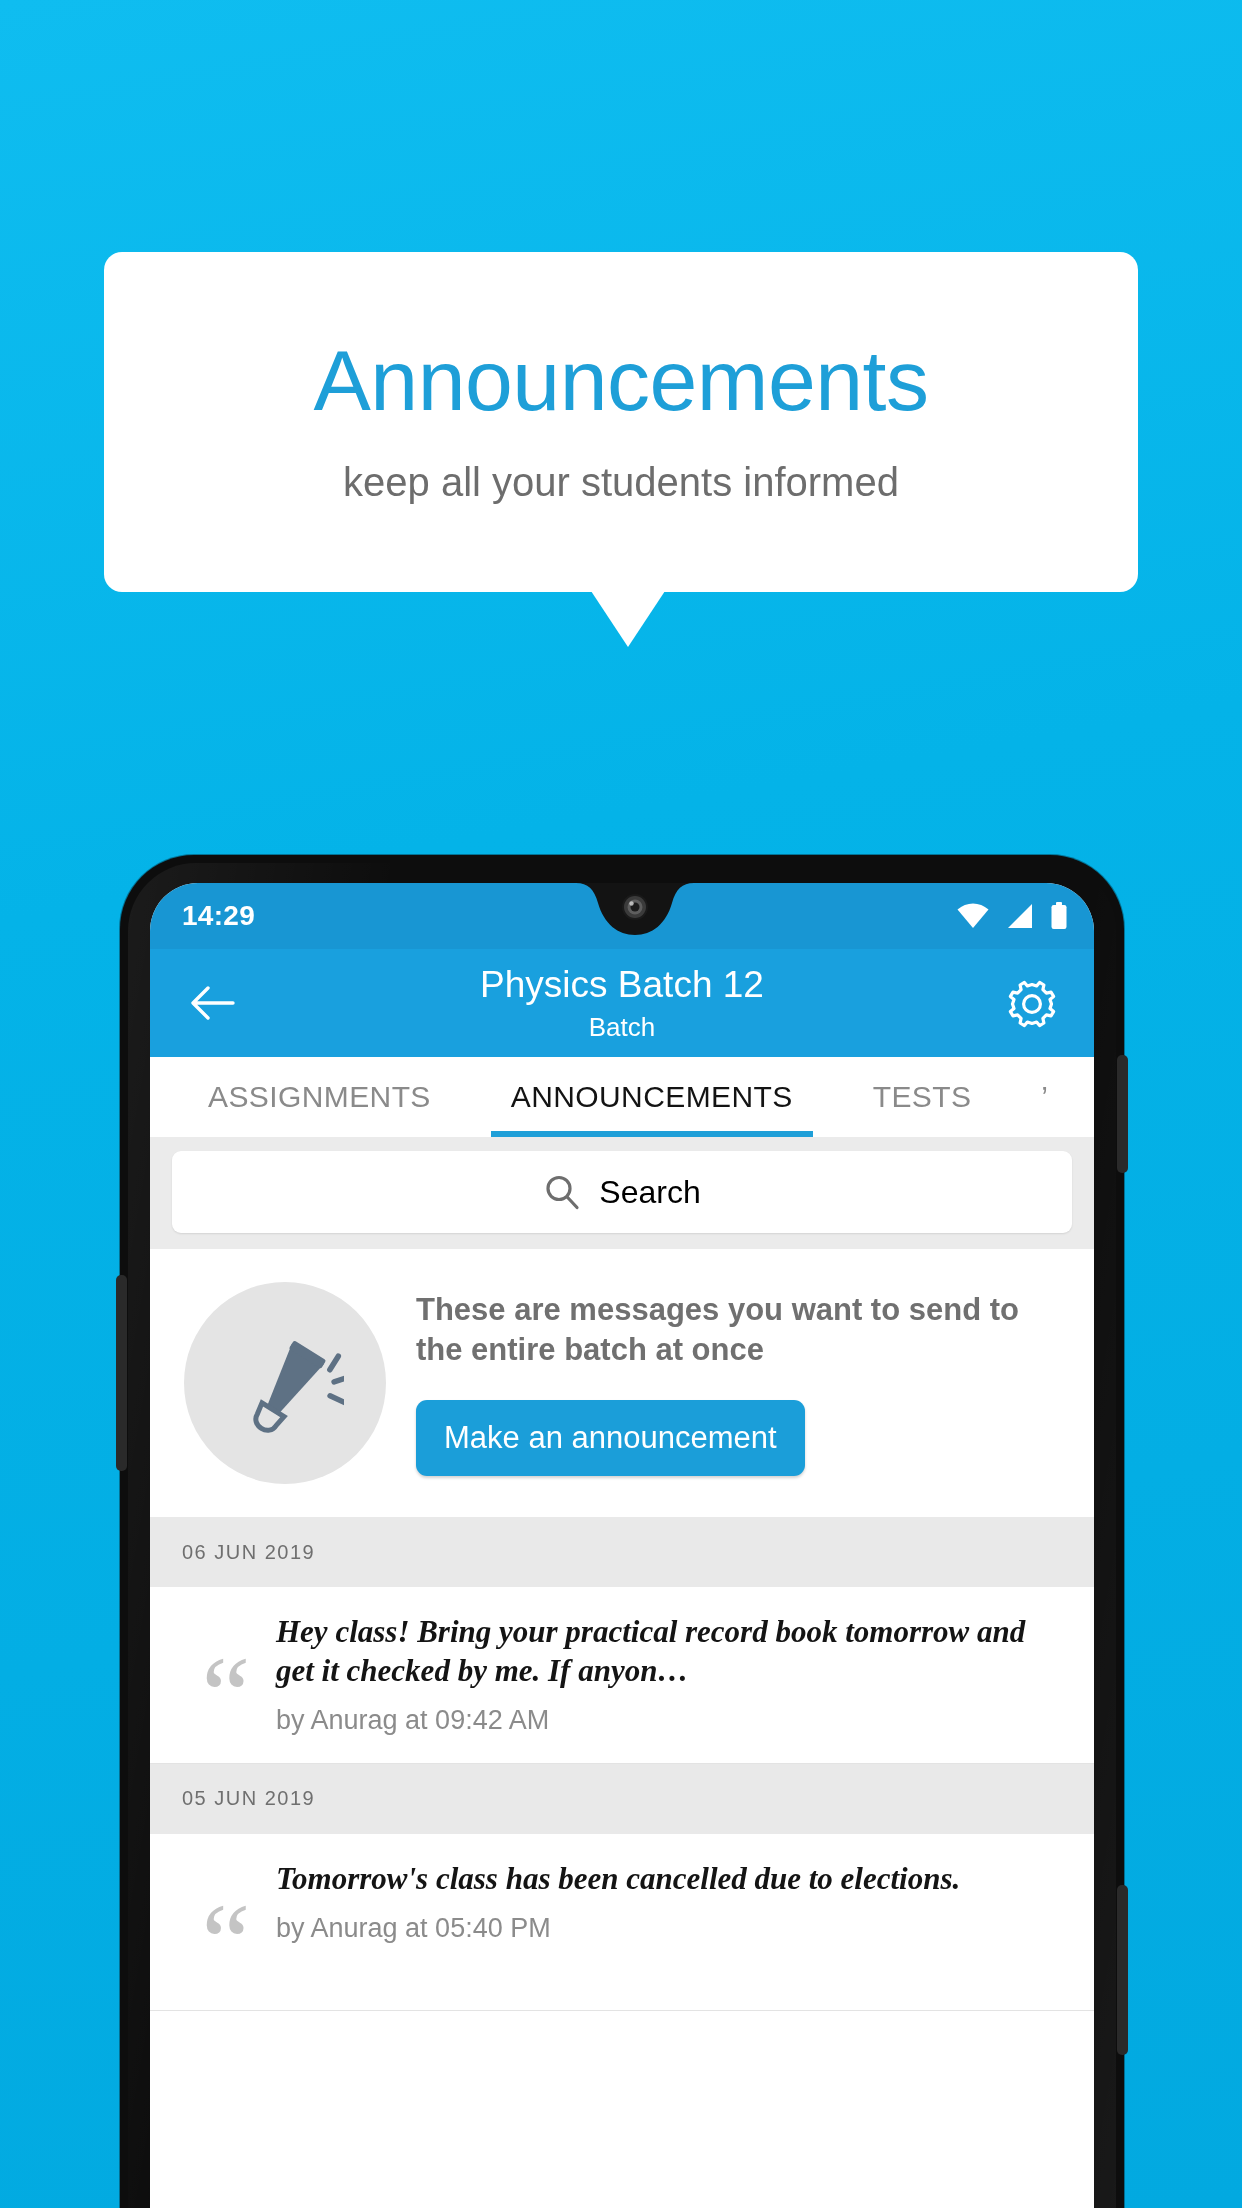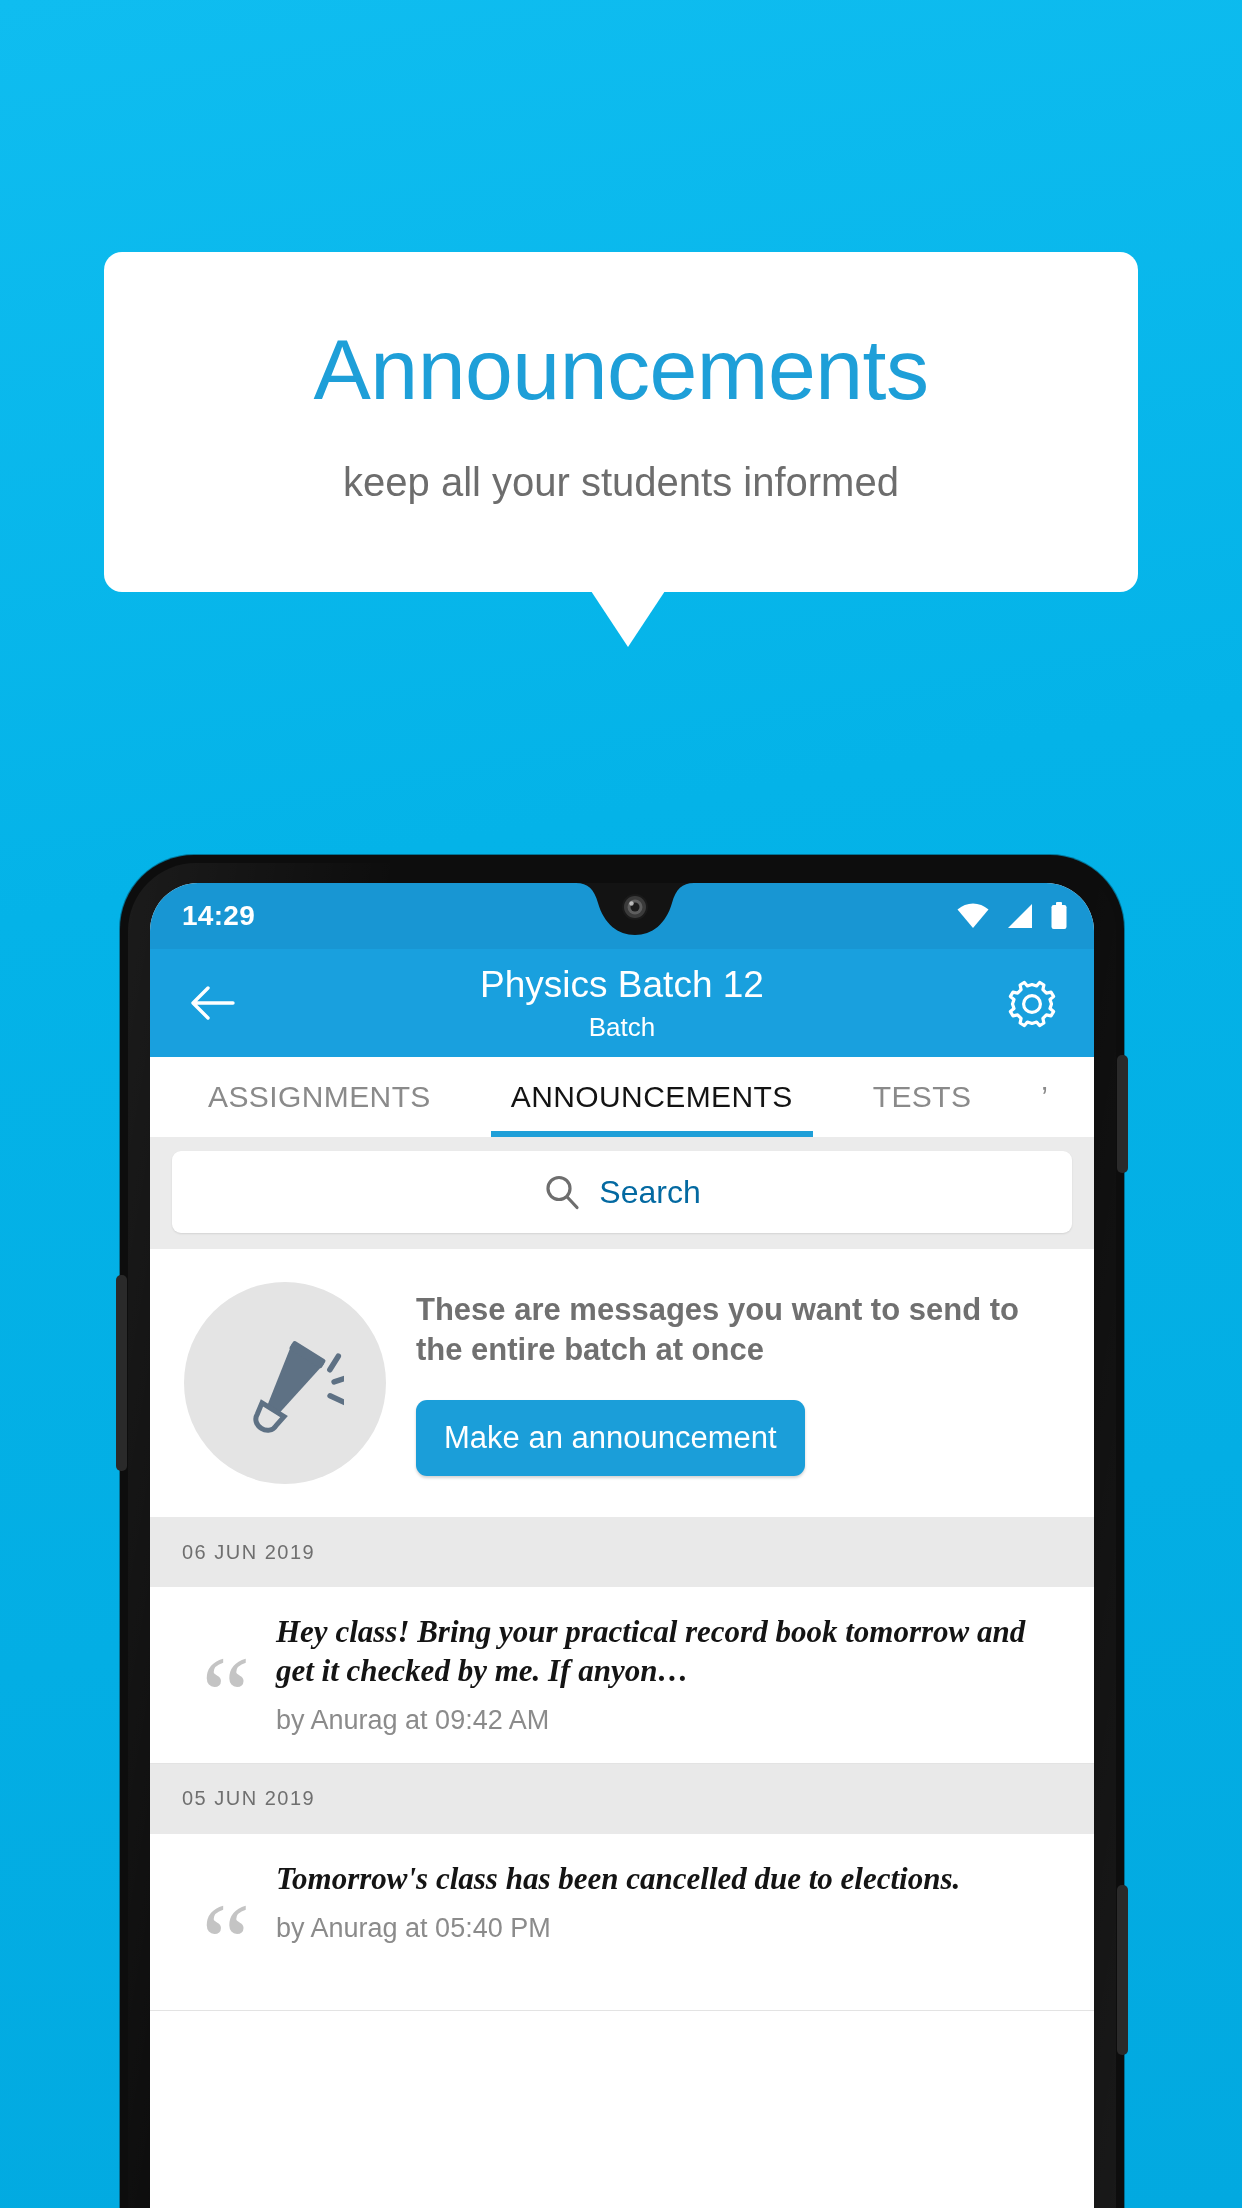--- a/index.html
+++ b/index.html
@@ -45,21 +45,21 @@
     letter-spacing: -0.5px;
     line-height: 1.0;
     margin: 0 0 34px 0;
     text-align: center;
   }
   #promo-sub {
     font-size: 40px;
     font-weight: 400;
     color: #6d6d6d;
     line-height: 1.1;
-    margin: 14px;
+    margin: 3px;
     text-align: center;
   }
   #promo-tail {
     position: absolute;
     left: 591px;
     top: 591px;
     width: 0;
     height: 0;
     border-left: 37px solid transparent;
     border-right: 37px solid transparent;
@@ -249,21 +249,21 @@
     border-radius: 9px;
     height: 82px;
     display: flex;
     align-items: center;
     justify-content: center;
     gap: 18px;
     box-shadow: 0 1px 2px rgba(0,0,0,0.10);
   }
   #search-placeholder {
     font-size: 32px;
-    color: #0369a1;
+    color: #000000;
   }
 
   
   #empty-state {
     background: #ffffff;
     display: flex;
     align-items: center;
     padding: 30px 30px 30px 34px;
     box-sizing: border-box;
     min-height: 268px;

